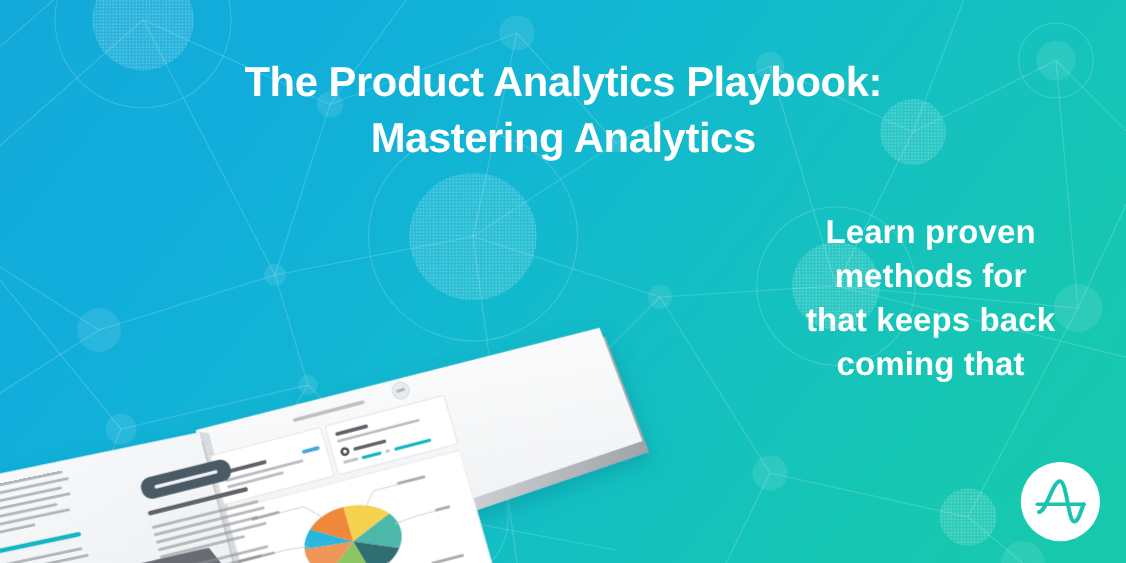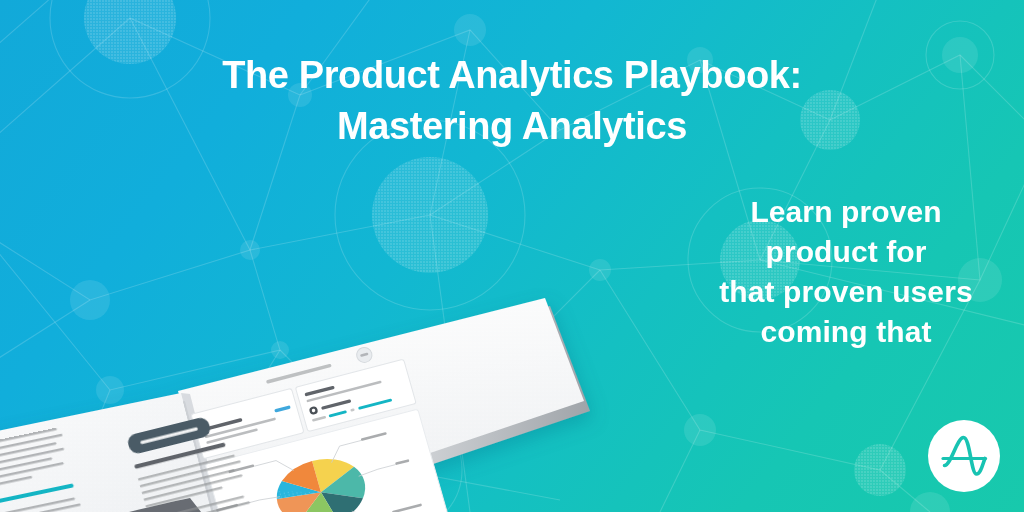--- a/index.html
+++ b/index.html
@@ -406,22 +406,22 @@
     </svg>
   </div>
 
   <h1 class="headline">
     <span>The Product Analytics Playbook:</span>
     <span class="l2">Mastering Analytics</span>
   </h1>
 
   <div class="subcopy">
     <div>Learn proven</div>
-    <div>product for</div>
-    <div>that proven users</div>
+    <div>methods for</div>
+    <div>that keeps back</div>
     <div>coming that</div>
   </div>
 
   <div class="logo">
     <span class="disc"></span>
     <svg width="72" height="72" viewBox="0 0 72 72">
       <path d="M16.5 45.5 C23 45.5 29 17.5 35.5 17.5 C42 17.5 43 54 48.5 54 C53 54 55 42.5 57 38.5" fill="none" stroke="#18c3b2" stroke-width="3.6" stroke-linecap="round" stroke-linejoin="round"></path>
       <line x1="15" y1="38.5" x2="57.5" y2="38.5" stroke="#18c3b2" stroke-width="3.2" stroke-linecap="round"></line>
     </svg>
   </div>

